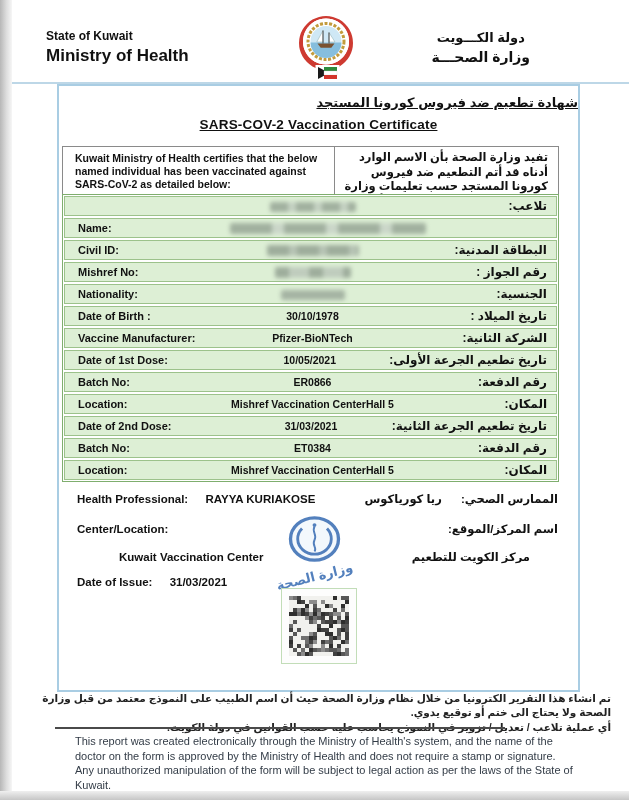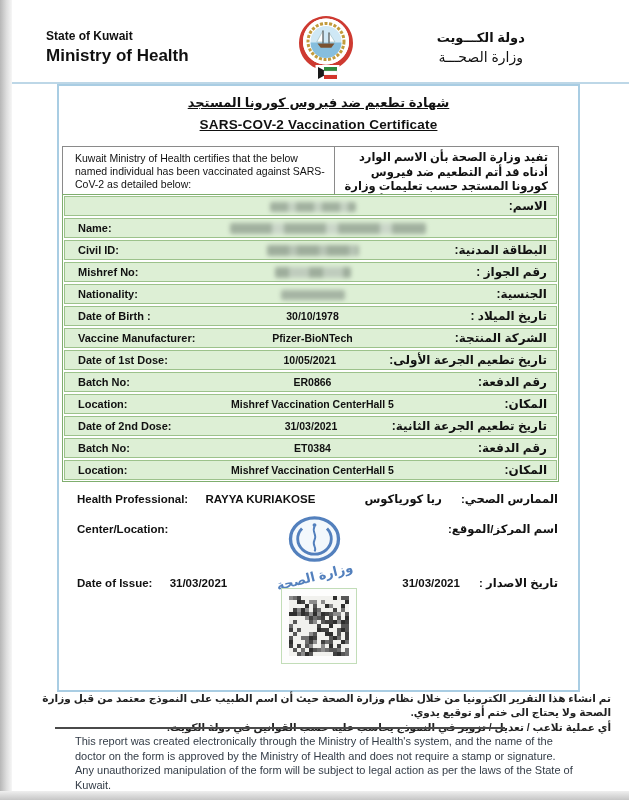--- a/index.html
+++ b/index.html
@@ -12,34 +12,34 @@
   .top-rule{position:absolute;left:12px;right:0;top:82px;border-top:2px solid #bdd7e7;}
 
   
   .header{position:absolute;left:46px;right:24px;top:14px;height:66px;display:flex;align-items:center;}
   .h-en{flex:1;text-align:left;}
   .h-en .l1{font-size:12px;font-weight:bold;}
   .h-en .l2{font-size:17px;font-weight:bold;margin-top:3px;}
   .h-emblem{width:62px;height:66px;flex:0 0 auto;}
   .h-ar{flex:1;text-align:center;direction:rtl;}
   .h-ar .l1{font-size:13px;font-weight:bold;}
-  .h-ar .l2{font-size:14px;font-weight:normal;margin-top:4px;}
+  .h-ar .l2{font-size:14px;font-weight:bold;margin-top:4px;}
 
   
   .certbox{position:absolute;left:57px;top:84px;width:519px;height:604px;
         border:2px solid #a9cde3;background:#fff;}
-  .title-ar{position:absolute;top:9px;left:0;right:0;text-align:center;direction:rtl;
+  .title-ar{position:absolute;top:9px;left:0;right:0;direction:rtl;
         font-weight:bold;font-size:13px;text-decoration:underline;}
   .title-en{position:absolute;top:31px;left:0;right:0;text-align:center;
         font-weight:bold;font-size:13.5px;text-decoration:underline;letter-spacing:.2px;}
 
   .certify{position:absolute;top:60px;left:3px;width:497px;display:flex;
         border:1px solid #8a8a8a;background:#fff;box-sizing:border-box;}
   .certify-en{flex:0 0 55%;box-sizing:border-box;padding:5px 8px 5px 12px;
-        font-weight:normal;font-size:10.5px;line-height:13px;border-right:1px solid #8a8a8a;}
+        font-weight:bold;font-size:10.5px;line-height:13px;border-right:1px solid #8a8a8a;}
   .certify-ar{flex:1;box-sizing:border-box;direction:rtl;text-align:right;
         padding:3px 10px 3px 8px;font-size:11.5px;line-height:14.5px;font-weight:bold;}
 
   .tbl{position:absolute;top:108px;left:3px;width:497px;box-sizing:border-box;
         border:1px solid #7fae6e;background:#fff;padding:1px;display:flex;flex-direction:column;gap:2px;}
   .trow{height:18px;background:#ddefd5;border:1px solid #9cc28b;display:flex;align-items:center;}
   .c-en{flex:0 0 31%;padding-left:13px;font-weight:bold;font-size:11px;white-space:nowrap;}
   .c-val{flex:1;text-align:center;font-weight:bold;font-size:10.5px;white-space:nowrap;}
   .c-ar{flex:0 0 31%;direction:rtl;padding-right:9px;font-weight:bold;font-size:12px;white-space:nowrap;}
 
@@ -125,21 +125,21 @@
 
     <div class="certify">
       <div class="certify-en">Kuwait Ministry of Health certifies that the below named individual has been vaccinated against SARS-CoV-2 as detailed below:</div>
       <div class="certify-ar">تفيد وزارة الصحة بأن الاسم الوارد أدناه قد أتم التطعيم ضد فيروس كورونا المستجد حسب تعليمات وزارة الصحة وطبقا للبيانات الواردة أدناه:</div>
     </div>
 
     <div class="tbl">
       <div class="trow">
         <div class="c-en"></div>
         <div class="c-val"><span class="redact redact-name-ar"></span></div>
-        <div class="c-ar">الاسم:</div>
+        <div class="c-ar">تلاعب:</div>
       </div>
       <div class="trow">
         <div class="c-en">Name:</div>
         <div class="c-val"><span class="redact redact-name-en"></span></div>
         <div class="c-ar"></div>
       </div>
       <div class="trow">
         <div class="c-en">Civil ID:</div>
         <div class="c-val"><span class="redact redact-civil"></span></div>
         <div class="c-ar">البطاقة المدنية:</div>
@@ -155,21 +155,21 @@
         <div class="c-ar">الجنسية:</div>
       </div>
       <div class="trow">
         <div class="c-en">Date of Birth :</div>
         <div class="c-val">30/10/1978</div>
         <div class="c-ar">تاريخ الميلاد :</div>
       </div>
       <div class="trow">
         <div class="c-en">Vaccine Manufacturer:</div>
         <div class="c-val">Pfizer-BioNTech</div>
-        <div class="c-ar">الشركة المنتجة:</div>
+        <div class="c-ar">الشركة الثانية:</div>
       </div>
       <div class="trow">
         <div class="c-en">Date of 1st Dose:</div>
         <div class="c-val">10/05/2021</div>
         <div class="c-ar">تاريخ تطعيم الجرعة الأولى:</div>
       </div>
       <div class="trow">
         <div class="c-en">Batch No:</div>
         <div class="c-val">ER0866</div>
         <div class="c-ar">رقم الدفعة:</div>
@@ -205,28 +205,28 @@
         <span>الممارس الصحي:</span>
         <span class="val">ريا كورياكوس</span>
       </div>
     </div>
 
     <div class="info-row cl-row">
       <div class="info-en">Center/Location:</div>
       <div class="info-ar">اسم المركز/الموقع:</div>
     </div>
 
+    <div class="info-row names-row">
+      <div class="info-en indent-l">Kuwait Vaccination Center</div>
+      <div class="info-ar indent-r">مركز الكويت للتطعيم</div>
+    </div>
 
     <div class="info-row issue-row">
       <div class="info-en">
         <span>Date of Issue:</span>
-        <span class="val">31/03/2021</span>
-      </div>
-      <div class="info-ar">
-        <span>تاريخ الاصدار :</span>
         <span class="val">31/03/2021</span>
       </div>
     </div>
 
     <div class="stamp">
       <svg width="54" height="48" viewBox="0 0 56 50">
         <ellipse cx="28" cy="24" rx="25" ry="22" fill="#e8f0fa" fill-opacity=".55" stroke="#4576b8" stroke-width="3.5"></ellipse>
         <path d="M15 13 a17.5 16 0 1 0 26 0" fill="none" stroke="#4576b8" stroke-width="3"></path>
         <path d="M28 11 c-3.2 6 3.2 8 0 14 c-3.2 6 3.2 8 0 12" stroke="#4576b8" stroke-width="2" fill="none"></path>
         <circle cx="28" cy="9.5" r="2" fill="#4576b8"></circle>

